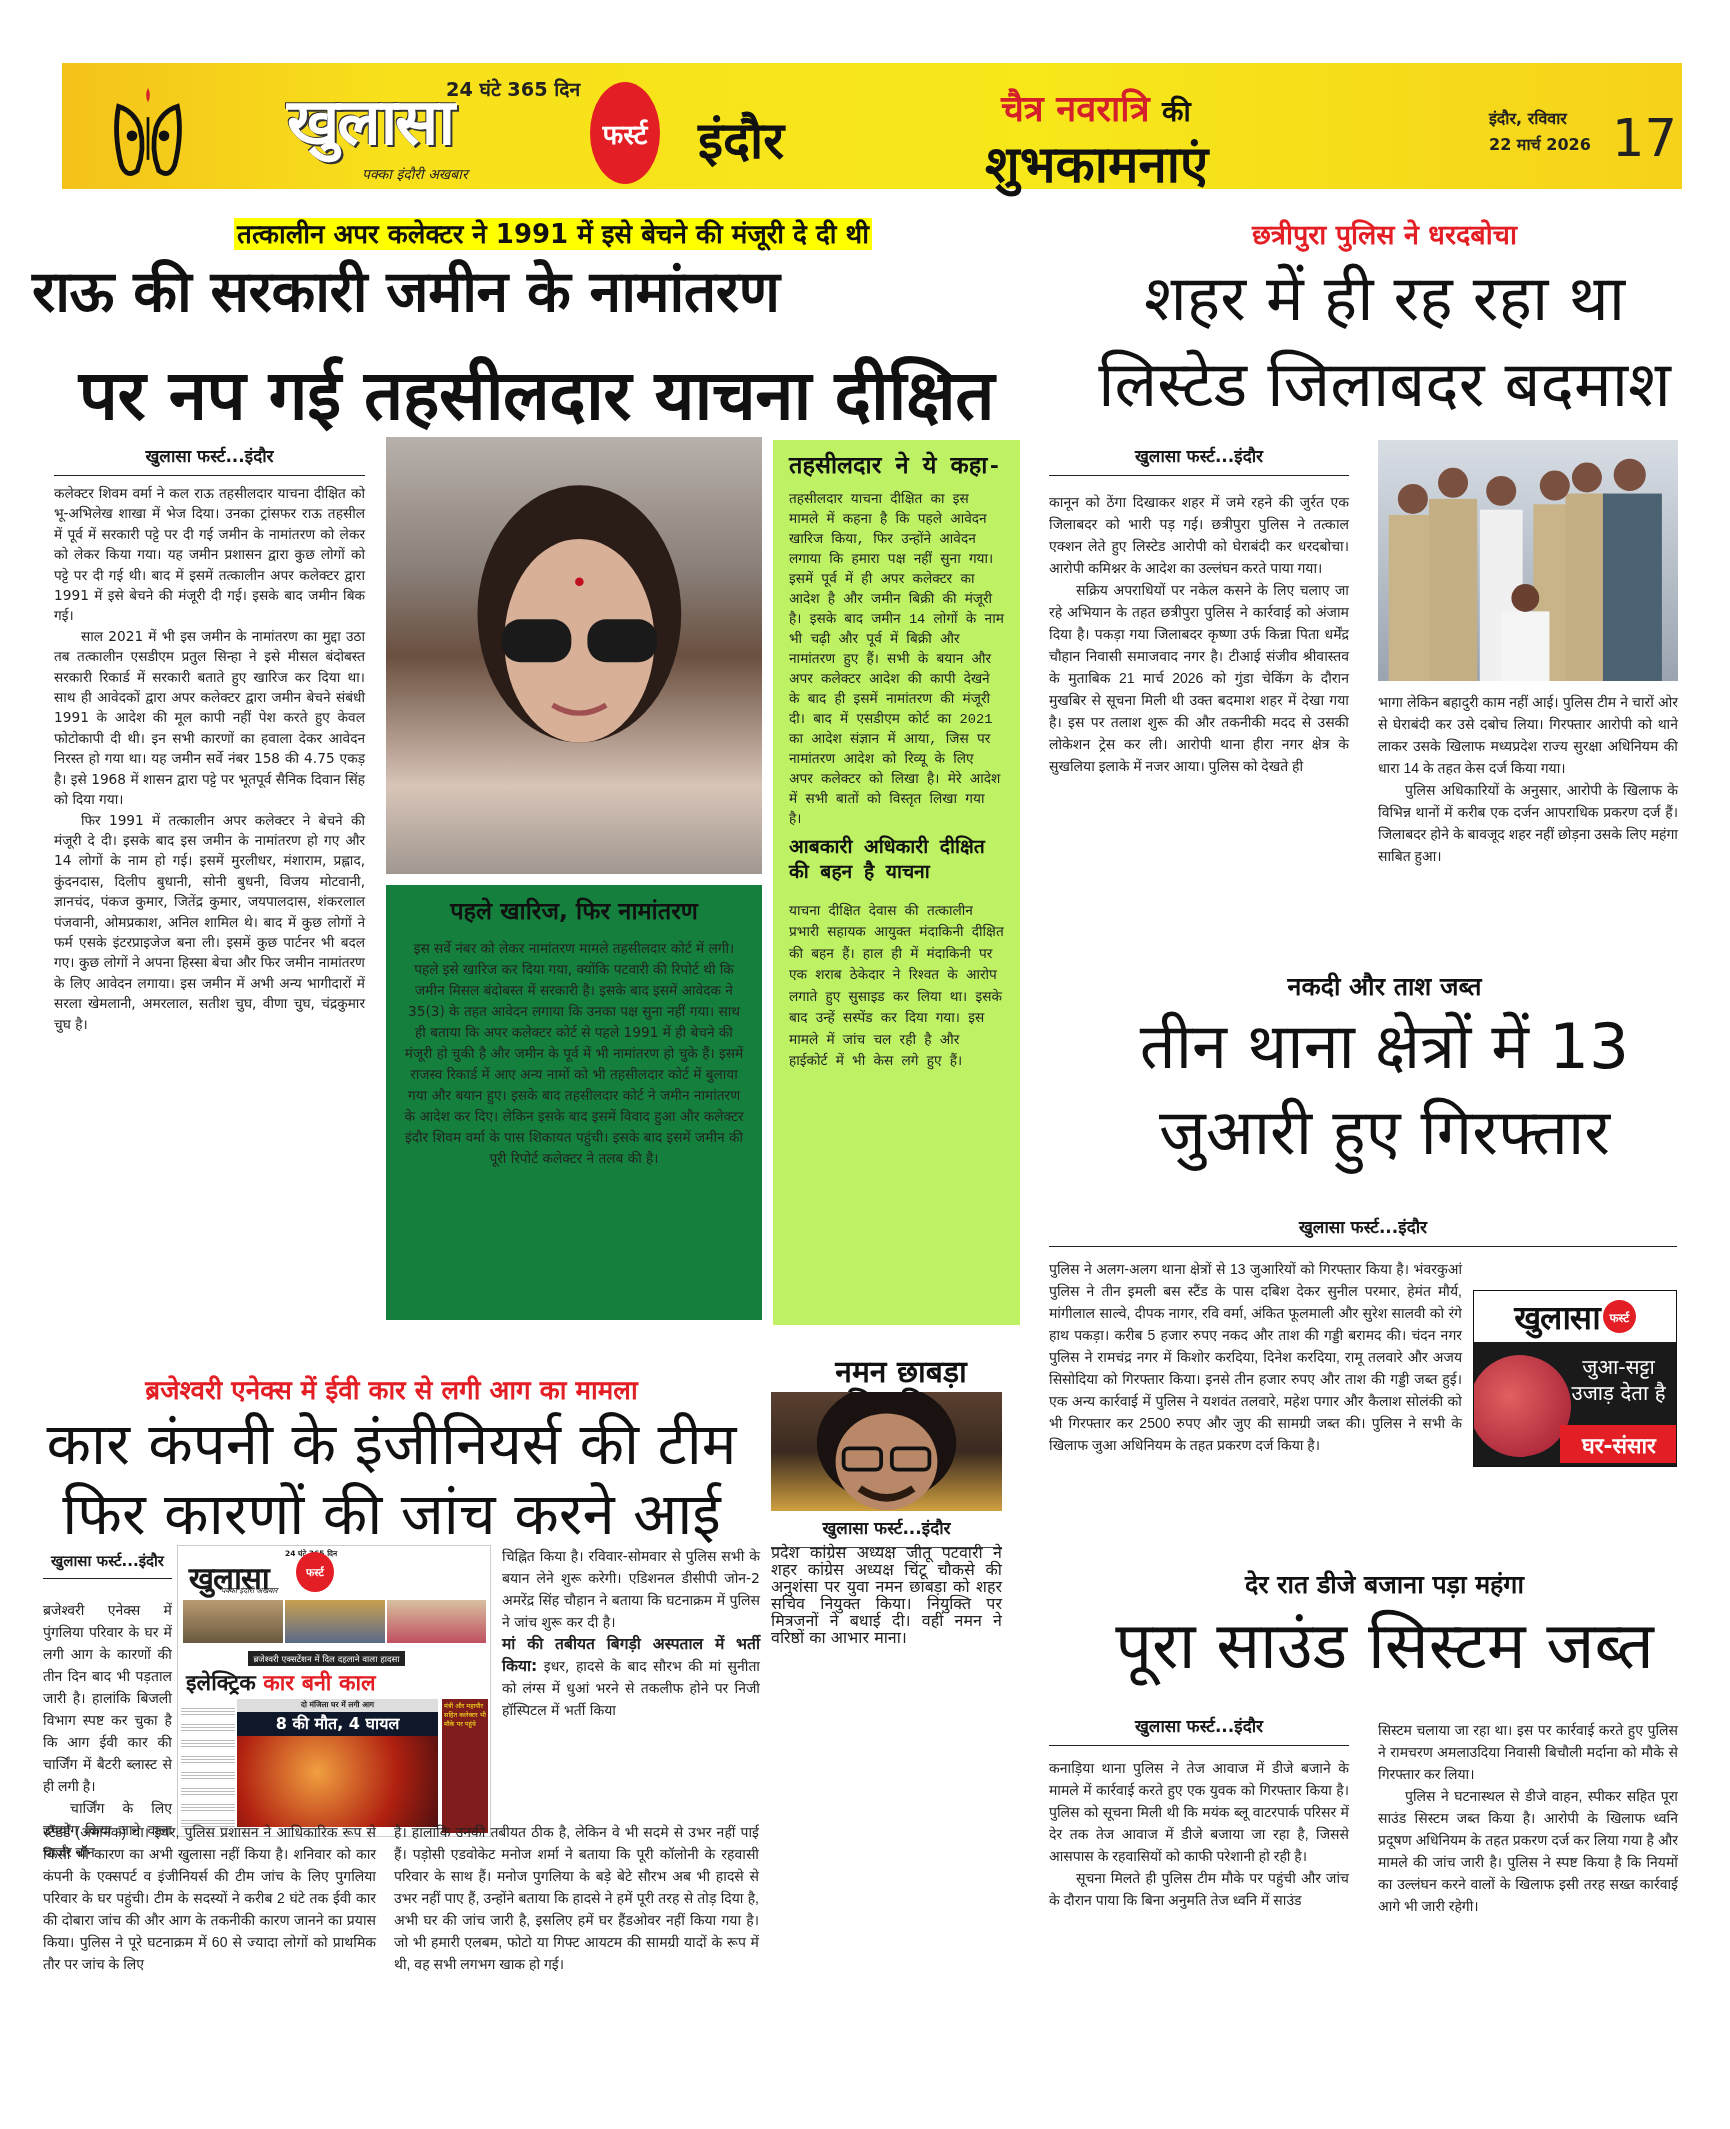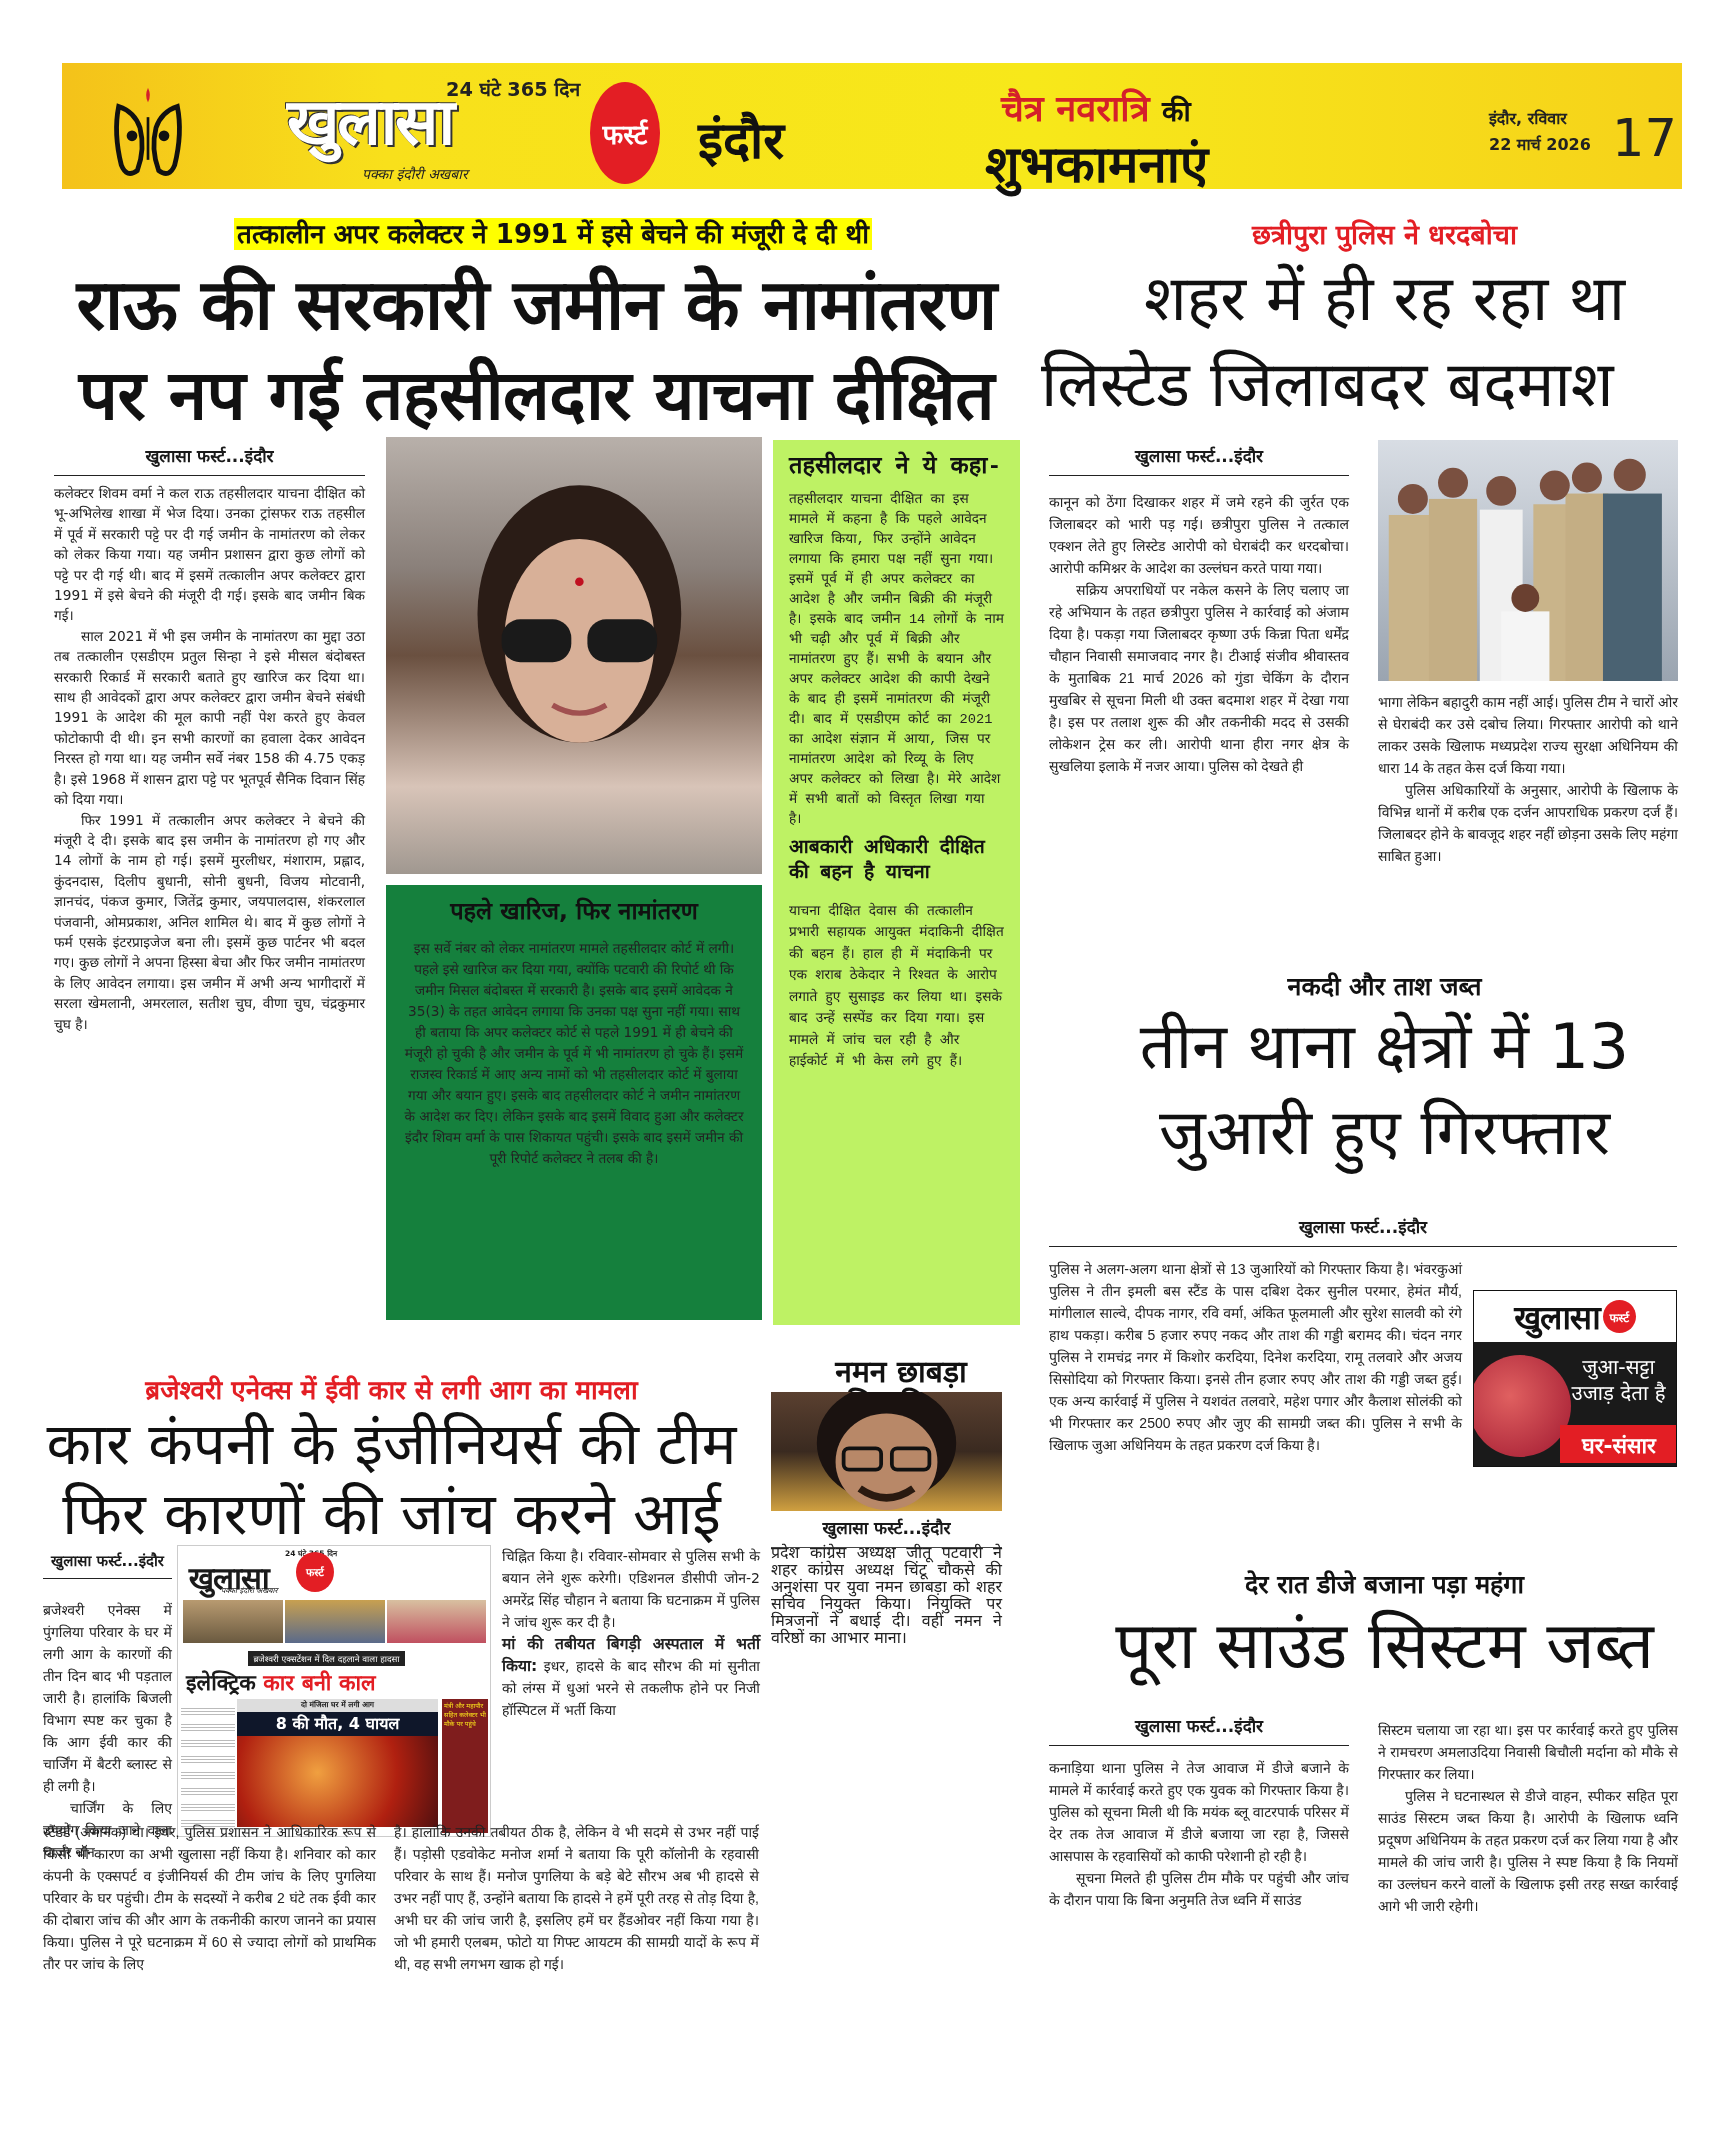--- a/index.html
+++ b/index.html
@@ -67,21 +67,21 @@
   <div class="abs dateline">
     <div>इंदौर, रविवार</div>
     <div>22 मार्च 2026</div>
   </div>
   <div class="abs pageno">17</div>
 </div>
 
 <div class="abs" style="left:215px; top:215px; width:676px; text-align:center;">
   <span class="kicker-yellow">तत्कालीन अपर कलेक्टर ने 1991 में इसे बेचने की मंजूरी दे दी थी</span>
 </div>
-<div class="abs hl" style="left:32px; top:266px; width:1009px; font-size:70px; text-align:center;">राऊ की सरकारी जमीन के नामांतरण</div>
+<div class="abs hl" style="left:32px; top:260px; width:1009px; font-size:57px; ">राऊ की सरकारी जमीन के नामांतरण</div>
 <div class="abs hl" style="left:32px; top:357px; width:1009px; font-size:69px; text-align:center;">पर नप गई तहसीलदार याचना दीक्षित</div>
 
 <div class="abs byline" style="left:54px; top:444px; width:311px;">खुलासा फर्स्ट...इंदौर</div>
 <div class="abs body" style="left:54px; top:483px; width:311px;">
   <p>कलेक्टर शिवम वर्मा ने कल राऊ तहसीलदार याचना दीक्षित को भू-अभिलेख शाखा में भेज दिया। उनका ट्रांसफर राऊ तहसील में पूर्व में सरकारी पट्टे पर दी गई जमीन के नामांतरण को लेकर को लेकर किया गया। यह जमीन प्रशासन द्वारा कुछ लोगों को पट्टे पर दी गई थी। बाद में इसमें तत्कालीन अपर कलेक्टर द्वारा 1991 में इसे बेचने की मंजूरी दी गई। इसके बाद जमीन बिक गई।</p>
   <p class="ind">साल 2021 में भी इस जमीन के नामांतरण का मुद्दा उठा तब तत्कालीन एसडीएम प्रतुल सिन्हा ने इसे मीसल बंदोबस्त सरकारी रिकार्ड में सरकारी बताते हुए खारिज कर दिया था। साथ ही आवेदकों द्वारा अपर कलेक्टर द्वारा जमीन बेचने संबंधी 1991 के आदेश की मूल कापी नहीं पेश करते हुए केवल फोटोकापी दी थी। इन सभी कारणों का हवाला देकर आवेदन निरस्त हो गया था। यह जमीन सर्वे नंबर 158 की 4.75 एकड़ है। इसे 1968 में शासन द्वारा पट्टे पर भूतपूर्व सैनिक दिवान सिंह को दिया गया।</p>
   <p class="ind">फिर 1991 में तत्कालीन अपर कलेक्टर ने बेचने की मंजूरी दे दी। इसके बाद इस जमीन के नामांतरण हो गए और 14 लोगों के नाम हो गई। इसमें मुरलीधर, मंशाराम, प्रह्लाद, कुंदनदास, दिलीप बुधानी, सोनी बुधनी, विजय मोटवानी, ज्ञानचंद, पंकज कुमार, जितेंद्र कुमार, जयपालदास, शंकरलाल पंजवानी, ओमप्रकाश, अनिल शामिल थे। बाद में कुछ लोगों ने फर्म एसके इंटरप्राइजेज बना ली। इसमें कुछ पार्टनर भी बदल गए। कुछ लोगों ने अपना हिस्सा बेचा और फिर जमीन नामांतरण के लिए आवेदन लगाया। इस जमीन में अभी अन्य भागीदारों में सरला खेमलानी, अमरलाल, सतीश चुघ, वीणा चुघ, चंद्रकुमार चुघ है।</p>
 </div>
 
 <div class="abs photo" style="left:386px; top:437px; width:376px; height:437px; background:linear-gradient(180deg,#b8b0aa 0%,#8a807a 30%,#6a5040 50%,#d8c4b8 80%,#a09890 100%);">
@@ -102,21 +102,21 @@
 
 <div class="abs sidebar-grey" style="left:773px; top:440px; width:247px; height:885px; padding:13.4px 16px;">
   <div class="sb-head" style="margin-bottom:8.6px;">तहसीलदार ने ये कहा-</div>
   <div class="body" style="text-align:left; line-height:20px;">तहसीलदार याचना दीक्षित का इस मामले में कहना है कि पहले आवेदन खारिज किया, फिर उन्होंने आवेदन लगाया कि हमारा पक्ष नहीं सुना गया। इसमें पूर्व में ही अपर कलेक्टर का आदेश है और जमीन बिक्री की मंजूरी है। इसके बाद जमीन 14 लोगों के नाम भी चढ़ी और पूर्व में बिक्री और नामांतरण हुए हैं। सभी के बयान और अपर कलेक्टर आदेश की कापी देखने के बाद ही इसमें नामांतरण की मंजूरी दी। बाद में एसडीएम कोर्ट का 2021 का आदेश संज्ञान में आया, जिस पर नामांतरण आदेश को रिव्यू के लिए अपर कलेक्टर को लिखा है। मेरे आदेश में सभी बातों को विस्तृत लिखा गया है।</div>
   <div class="sb-head2" style="margin:5.4px 0 15px;">आबकारी अधिकारी दीक्षित की बहन है याचना</div>
   <div class="body" style="text-align:left; line-height:21.5px;">याचना दीक्षित देवास की तत्कालीन प्रभारी सहायक आयुक्त मंदाकिनी दीक्षित की बहन हैं। हाल ही में मंदाकिनी पर एक शराब ठेकेदार ने रिश्वत के आरोप लगाते हुए सुसाइड कर लिया था। इसके बाद उन्हें सस्पेंड कर दिया गया। इस मामले में जांच चल रही है और हाईकोर्ट में भी केस लगे हुए हैं।</div>
 </div>
 
 <div class="abs kicker-red" style="left:1041px; top:215px; width:687px; text-align:center;">छत्रीपुरा पुलिस ने धरदबोचा</div>
 <div class="abs hl-light" style="left:1041px; top:263px; width:687px; font-size:63px; text-align:center;">शहर में ही रह रहा था</div>
-<div class="abs hl-light" style="left:1041px; top:349px; width:687px; font-size:63px; text-align:left;">लिस्टेड जिलाबदर बदमाश</div>
+<div class="abs hl-light" style="left:1041px; top:349px; width:687px; font-size:63px; text-align:center;">लिस्टेड जिलाबदर बदमाश</div>
 
 <div class="abs byline" style="left:1049px; top:444px; width:300px;">खुलासा फर्स्ट...इंदौर</div>
 <div class="abs body condensed" style="left:1049px; top:491px; width:300px;">
   <p>कानून को ठेंगा दिखाकर शहर में जमे रहने की जुर्रत एक जिलाबदर को भारी पड़ गई। छत्रीपुरा पुलिस ने तत्काल एक्शन लेते हुए लिस्टेड आरोपी को घेराबंदी कर धरदबोचा। आरोपी कमिश्नर के आदेश का उल्लंघन करते पाया गया।</p>
   <p class="ind">सक्रिय अपराधियों पर नकेल कसने के लिए चलाए जा रहे अभियान के तहत छत्रीपुरा पुलिस ने कार्रवाई को अंजाम दिया है। पकड़ा गया जिलाबदर कृष्णा उर्फ किन्ना पिता धर्मेंद्र चौहान निवासी समाजवाद नगर है। टीआई संजीव श्रीवास्तव के मुताबिक 21 मार्च 2026 को गुंडा चेकिंग के दौरान मुखबिर से सूचना मिली थी उक्त बदमाश शहर में देखा गया है। इस पर तलाश शुरू की और तकनीकी मदद से उसकी लोकेशन ट्रेस कर ली। आरोपी थाना हीरा नगर क्षेत्र के सुखलिया इलाके में नजर आया। पुलिस को देखते ही</p>
 </div>
 <div class="abs photo" style="left:1378px; top:440px; width:300px; height:241px; background:linear-gradient(180deg,#d8dde4,#9aa4b0);">
   <svg width="300" height="241" viewBox="0 0 560 450">
     <rect x="20" y="140" width="90" height="310" fill="#c9b48a"></rect>
     <rect x="95" y="110" width="90" height="340" fill="#c4ae84"></rect>

